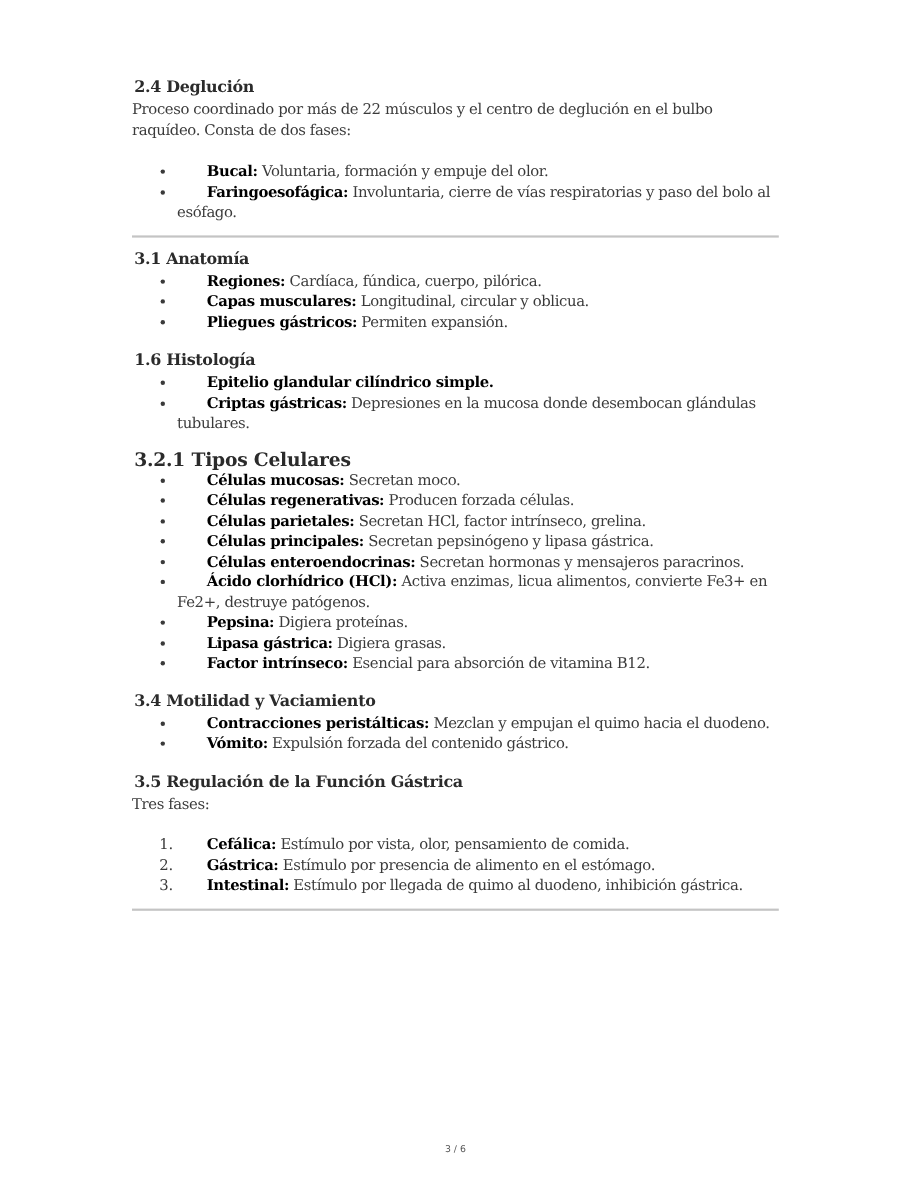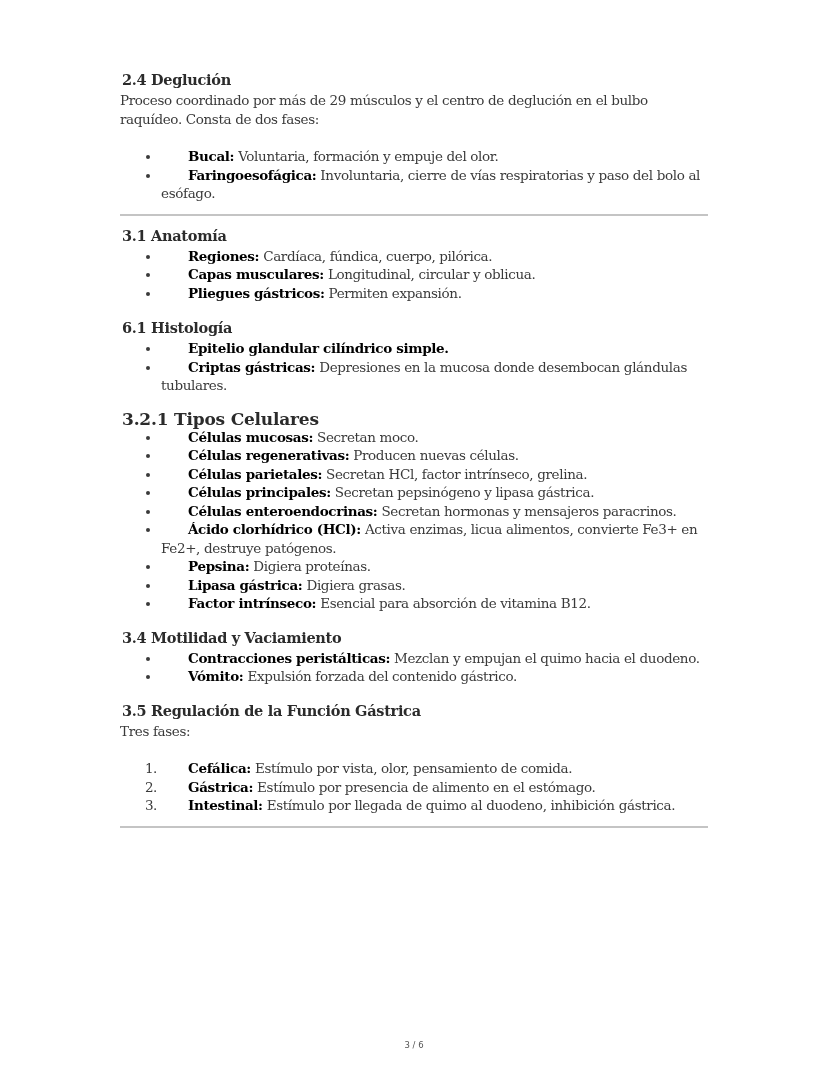--- a/index.html
+++ b/index.html
@@ -86,48 +86,48 @@
       color: #555555;
     }
   </style>
 </head>
 <body>
 
 <div class="page">
 
   <div class="section">
     <h3 class="sub">2.4 Deglución</h3>
-    <p class="para">Proceso coordinado por más de 29 músculos y el centro de deglución en el bulbo raquídeo. Consta de dos fases:</p>
+    <p class="para">Proceso coordinado por más de 22 músculos y el centro de deglución en el bulbo raquídeo. Consta de dos fases:</p>
     <ul class="blist" style="margin-top:19px;">
       <li><span class="term">Bucal:</span><span> Voluntaria, formación y empuje del olor.</span></li>
       <li><span class="term">Faringoesofágica:</span><span> Involuntaria, cierre de vías respiratorias y paso del bolo al esófago.</span></li>
     </ul>
   </div>
 
   <hr class="rule" style="margin-top:11px;">
 
   <div class="section" style="margin-top:10px;">
 
     <h3 class="sub">3.1 Anatomía</h3>
     <ul class="blist">
       <li><span class="term">Regiones:</span><span> Cardíaca, fúndica, cuerpo, pilórica.</span></li>
       <li><span class="term">Capas musculares:</span><span> Longitudinal, circular y oblicua.</span></li>
       <li><span class="term">Pliegues gástricos:</span><span> Permiten expansión.</span></li>
     </ul>
 
-    <h3 class="sub" style="margin-top:16px;">6.1 Histología</h3>
+    <h3 class="sub" style="margin-top:16px;">1.6 Histología</h3>
     <ul class="blist">
       <li><span class="term">Epitelio glandular cilíndrico simple.</span><span></span></li>
       <li><span class="term">Criptas gástricas:</span><span> Depresiones en la mucosa donde desembocan glándulas tubulares.</span></li>
     </ul>
 
     <h4 class="subsub" style="margin-top:16px;">3.2.1 Tipos Celulares</h4>
     <ul class="blist">
       <li><span class="term">Células mucosas:</span><span> Secretan moco.</span></li>
-      <li><span class="term">Células regenerativas:</span><span> Producen nuevas células.</span></li>
+      <li><span class="term">Células regenerativas:</span><span> Producen forzada células.</span></li>
       <li><span class="term">Células parietales:</span><span> Secretan HCl, factor intrínseco, grelina.</span></li>
       <li><span class="term">Células principales:</span><span> Secretan pepsinógeno y lipasa gástrica.</span></li>
       <li><span class="term">Células enteroendocrinas:</span><span> Secretan hormonas y mensajeros paracrinos.</span></li>
     </ul>
 
     <ul class="blist">
       <li><span class="term">Ácido clorhídrico (HCl):</span><span> Activa enzimas, licua alimentos, convierte Fe3+ en Fe2+, destruye patógenos.</span></li>
       <li><span class="term">Pepsina:</span><span> Digiera proteínas.</span></li>
       <li><span class="term">Lipasa gástrica:</span><span> Digiera grasas.</span></li>
       <li><span class="term">Factor intrínseco:</span><span> Esencial para absorción de vitamina B12.</span></li>

